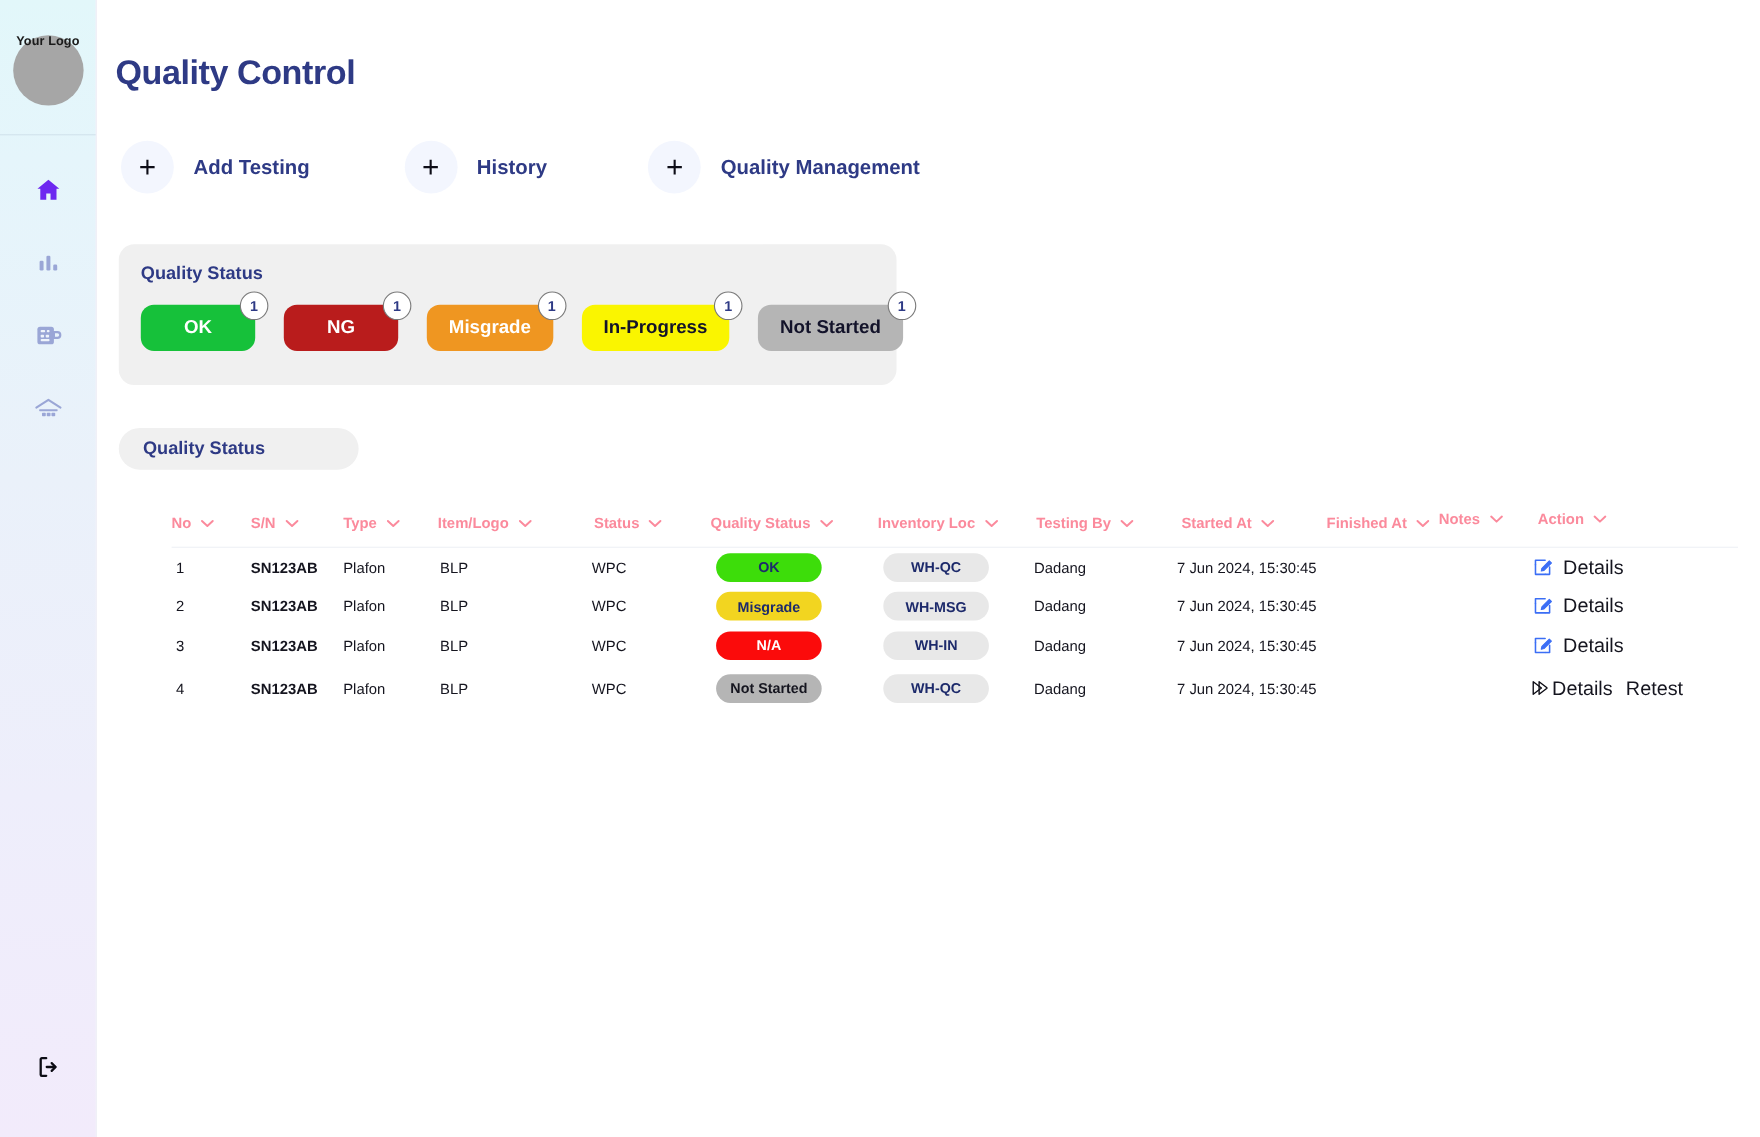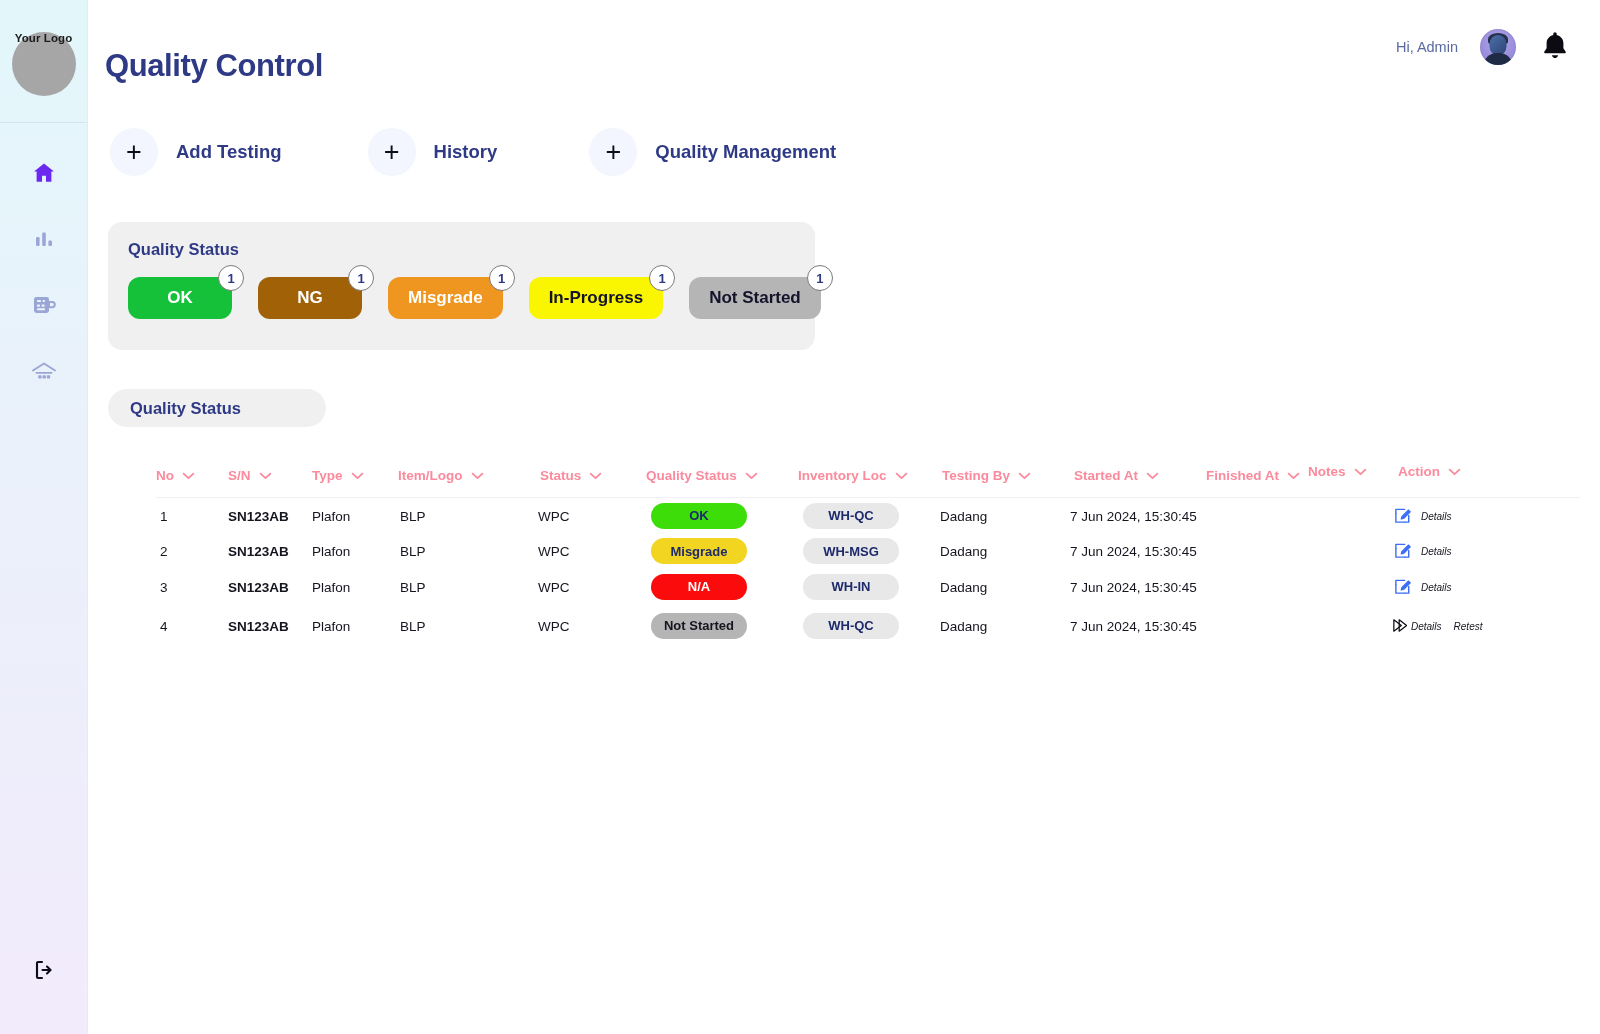--- a/index.html
+++ b/index.html
@@ -91,21 +91,21 @@
   .pills { display: flex; align-items: center; margin-top: 18px; }
   .pill-wrap { position: relative; margin-right: 26px; }
   .pill-wrap:last-child { margin-right: 0; }
   .pill {
     height: 42px; border-radius: 12px;
     display: flex; align-items: center; justify-content: center;
     padding: 0 20px; font-size: 17px; font-weight: 800; cursor: pointer;
     white-space: nowrap;
   }
   .pill.ok { background: #16c13a; color: #ffffff; min-width: 104px; }
-  .pill.ng { background: #a16207; color: #ffffff; min-width: 104px; }
+  .pill.ng { background: #b91c1c; color: #ffffff; min-width: 104px; }
   .pill.misgrade { background: #ef9621; color: #ffffff; min-width: 110px; }
   .pill.inprogress { background: #faf500; color: #13132a; min-width: 126px; }
   .pill.notstarted { background: #b5b5b5; color: #13132a; min-width: 128px; }
   .pill-badge {
     position: absolute; top: -12px; right: -12px;
     width: 26px; height: 26px; border-radius: 50%;
     background: #ffffff; border: 1.4px solid #7a7a7a;
     display: flex; align-items: center; justify-content: center;
     font-size: 13px; font-weight: 700; color: #2e3a85;
   }
@@ -154,21 +154,21 @@
     position: absolute; top: 50%; transform: translateY(-50%);
     height: 26px; min-width: 96px; border-radius: 13px;
     background: #e8e8e8; color: #1d2a6b;
     display: flex; align-items: center; justify-content: center;
     font-size: 13px; font-weight: 700; cursor: pointer;
   }
   .act {
     position: absolute; top: 50%; transform: translateY(-50%);
     display: flex; align-items: center; gap: 10px;
   }
-  .act-text { font-size: 10px; font-style: italic; color: #15151f; cursor: pointer; white-space: nowrap; }
+  .act-text { font-size: 18px; color: #15151f; cursor: pointer; white-space: nowrap; }
   .act-icon { width: 17px; height: 17px; display:flex; align-items:center; justify-content:center; cursor:pointer; }
 </style>
 </head>
 <body>
 
 <div class="app">
 
   <aside class="sidebar">
     <div class="logo-wrap">
       <div class="logo">
@@ -230,36 +230,20 @@
           </svg>
         </span>
       </div>
     </div>
   </aside>
 
   <main class="main">
 
     <div class="topbar">
       <h1 class="page-title">Quality Control</h1>
-      <div class="topright">
-        <span class="greeting">Hi, Admin</span>
-        <div class="avatar">
-          <div class="hair"></div>
-          <div class="head"></div>
-          <div class="body"></div>
-        </div>
-        <div class="bell">
-          <span>
-            <svg width="30" height="32" viewBox="0 0 30 32" fill="#0b0b11">
-              <path d="M15 3.2c-.95 0-1.7.76-1.7 1.7v1.1C9.4 6.85 6.6 10.2 6.6 14.2v5.1l-2.3 3.5c-.42.64.04 1.5.8 1.5h19.8c.76 0 1.22-.86.8-1.5l-2.3-3.5v-5.1c0-4-2.8-7.35-6.7-8.2V4.9c0-.94-.75-1.7-1.7-1.7z"></path>
-              <path d="M11.9 26.2c.35 1.7 1.83 2.9 3.1 2.9s2.75-1.2 3.1-2.9z"></path>
-            </svg>
-          </span>
-        </div>
-      </div>
     </div>
 
     <div class="actions-row">
       <div class="action-link a-1">
         <span class="plus-circle">
           <span class="plus-glyph">+</span>
         </span>
         <span class="action-label">Add Testing</span>
       </div>
       <div class="action-link a-2">

